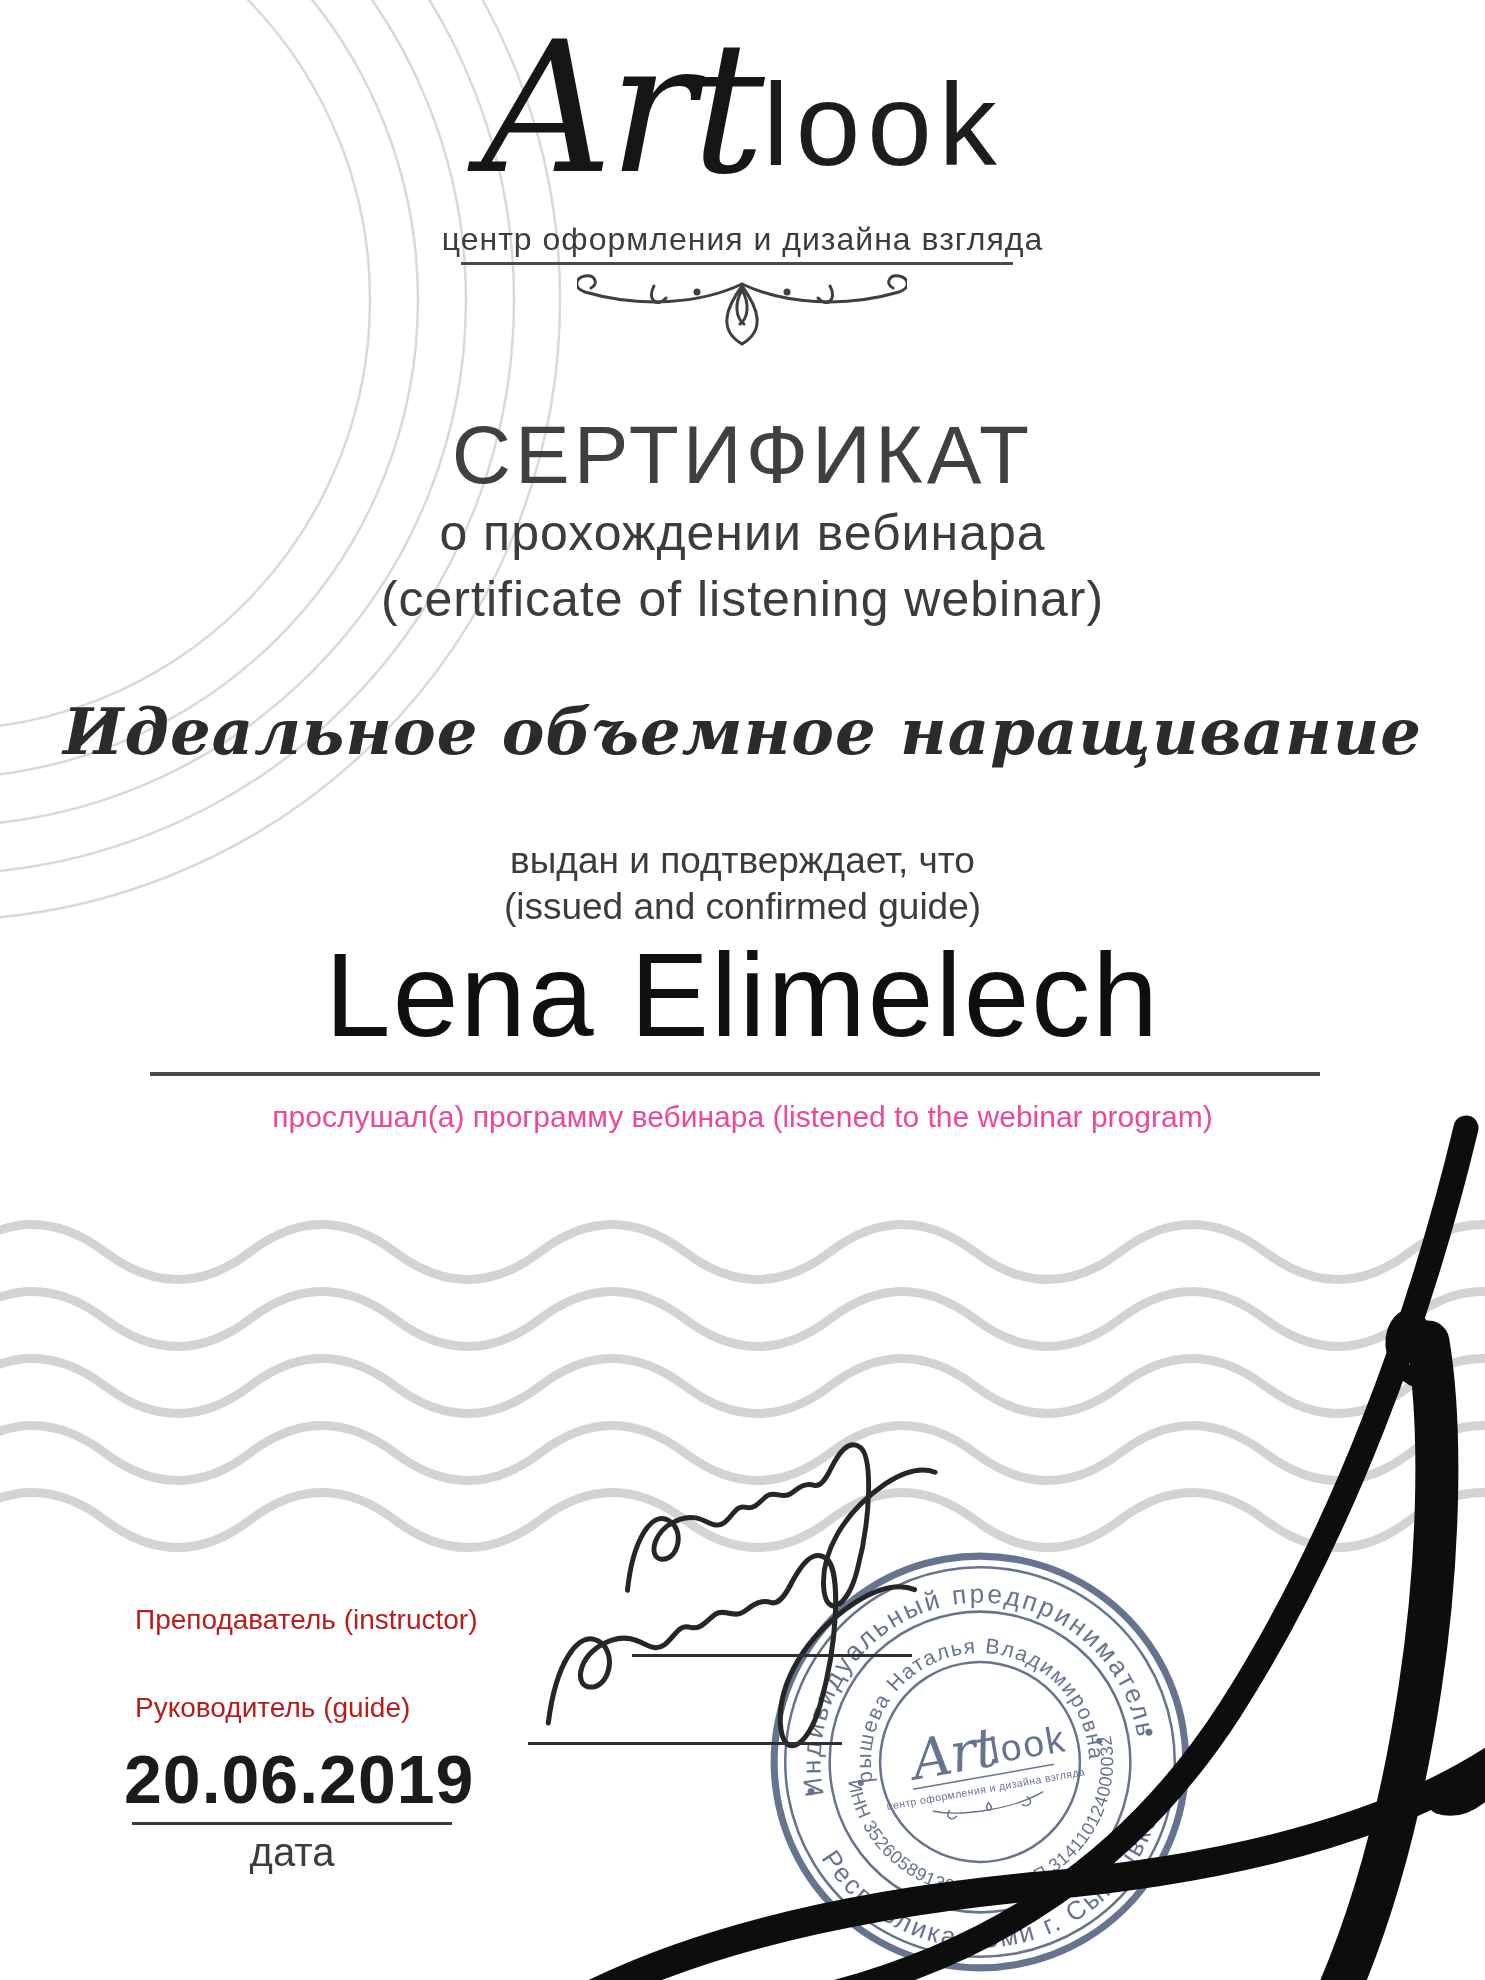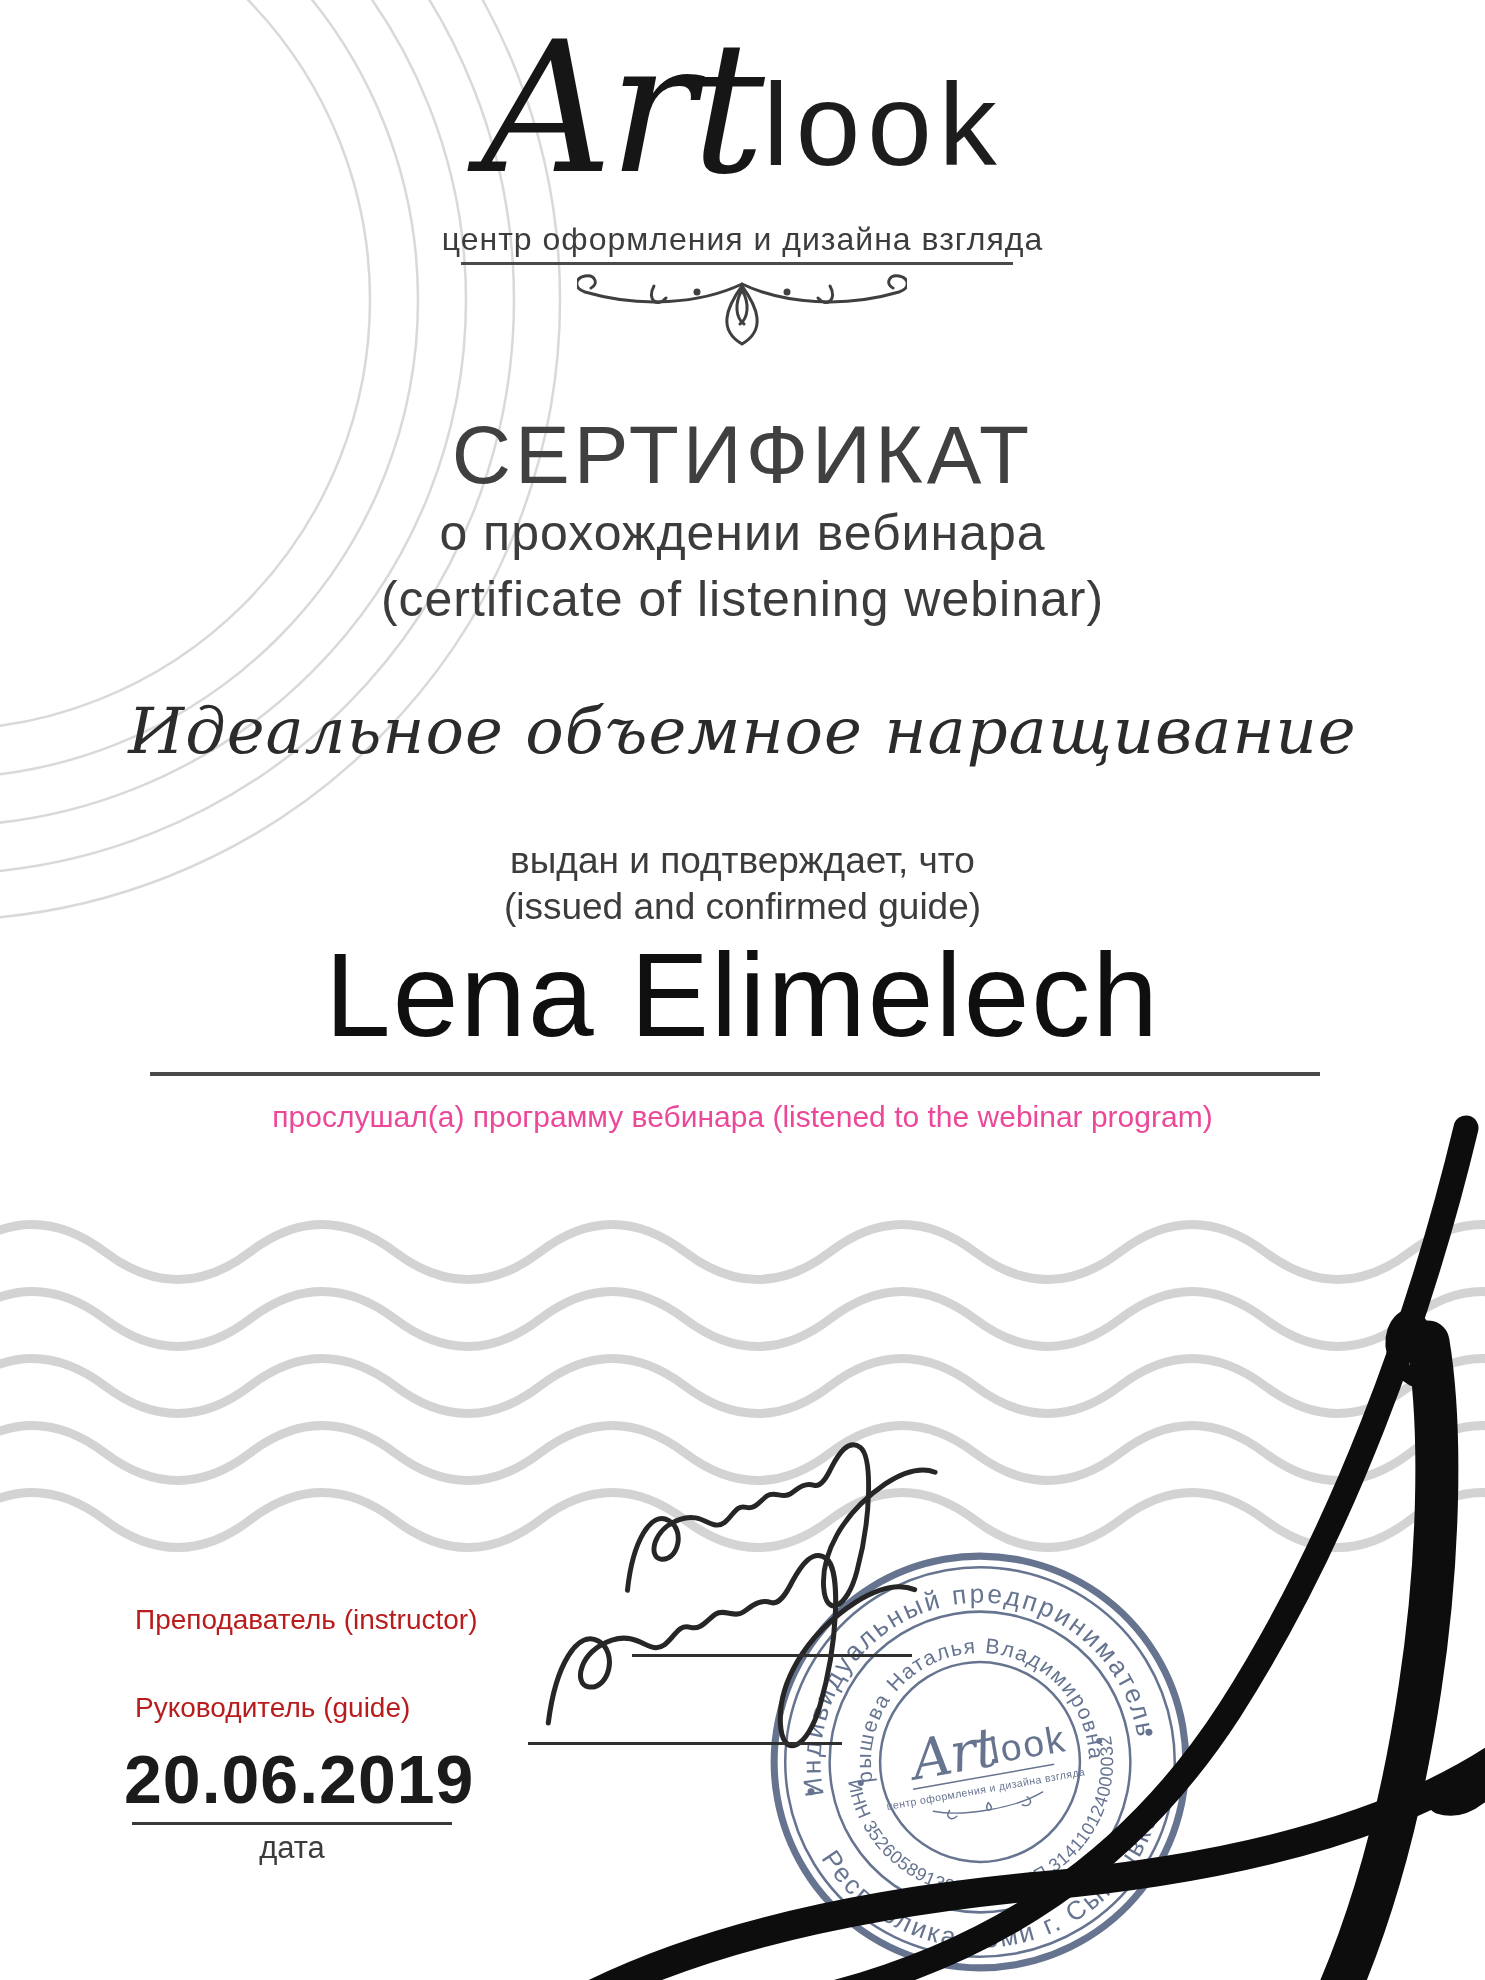--- a/index.html
+++ b/index.html
@@ -21,36 +21,36 @@
   .logo-art{font-family:"DejaVu Serif",serif;font-style:italic;font-weight:400;
             font-size:182px;line-height:1.1;color:#161616;letter-spacing:-4px;}
   .logo-look{font-family:"Liberation Sans",sans-serif;font-weight:300;font-size:116px;
              letter-spacing:7px;color:#1d1d1d;margin-left:2px;position:relative;top:-6px;}
   .logo-sub{top:221px;font-size:32px;letter-spacing:1px;color:#3c3c3c;}
   .logo-rule{top:262px;left:461px;width:552px;height:3px;background:#4a4a4a;}
   
   .cert-title{top:408px;font-size:82px;font-weight:400;letter-spacing:4px;color:#404040;}
   .cert-ru{top:504px;font-size:50px;letter-spacing:1px;color:#3c3c3c;}
   .cert-en{top:570px;font-size:50px;letter-spacing:1px;color:#3c3c3c;text-align:center;}
-  .course{top:694px;font-family:"DejaVu Serif",serif;font-style:italic;font-weight:400;
+  .course{top:694px;font-family:"DejaVu Serif",serif;font-style:italic;font-weight:700;
           font-size:64px;color:#2b2b2b;letter-spacing:1px;text-align:center;}
   .st-ru{top:840px;font-size:37px;color:#3c3c3c;}
   .st-en{top:886px;font-size:37px;color:#3c3c3c;}
   .name{top:936px;font-size:118px;letter-spacing:2px;color:#0f0f0f;line-height:1.0;}
   .name-line{top:1072px;left:150px;width:1170px;height:4px;background:#4a4a4a;}
   .completion{top:1100px;font-size:30px;color:#ec4899;}
   
   .lbl{font-size:28px;color:#b91c1c;}
   .instr-lbl{left:135px;top:1604px;}
   .guide-lbl{left:135px;top:1692px;}
   .instr-line{left:632px;top:1654px;width:280px;height:3px;background:#2f2f2f;}
   .guide-line{left:528px;top:1742px;width:314px;height:3px;background:#2f2f2f;}
   .date-val{left:124px;top:1740px;font-size:68px;font-weight:700;letter-spacing:1px;color:#1b1b1b;}
   .date-line{left:132px;top:1822px;width:320px;height:3px;background:#3a3a3a;}
-  .date-lbl{left:132px;top:1830px;width:320px;text-align:center;font-size:31px;color:#3c3c3c;}
+  .date-lbl{left:132px;top:1830px;width:320px;text-align:center;font-size:40px;color:#3c3c3c;}
   
   .stamp-ring{font-family:"Liberation Sans",sans-serif;fill:#5b6a88;}
   .stamp-art{font-family:"DejaVu Serif",serif;font-style:italic;font-size:54px;fill:#5b6a88;letter-spacing:-1px;}
   .stamp-look{font-family:"Liberation Sans",sans-serif;font-weight:300;font-size:37px;
               letter-spacing:2px;fill:#5b6a88;}
   .stamp-sub{font-family:"Liberation Sans",sans-serif;font-size:10.5px;fill:#5b6a88;letter-spacing:.4px;}
 </style>
 </head>
 <body>
 

